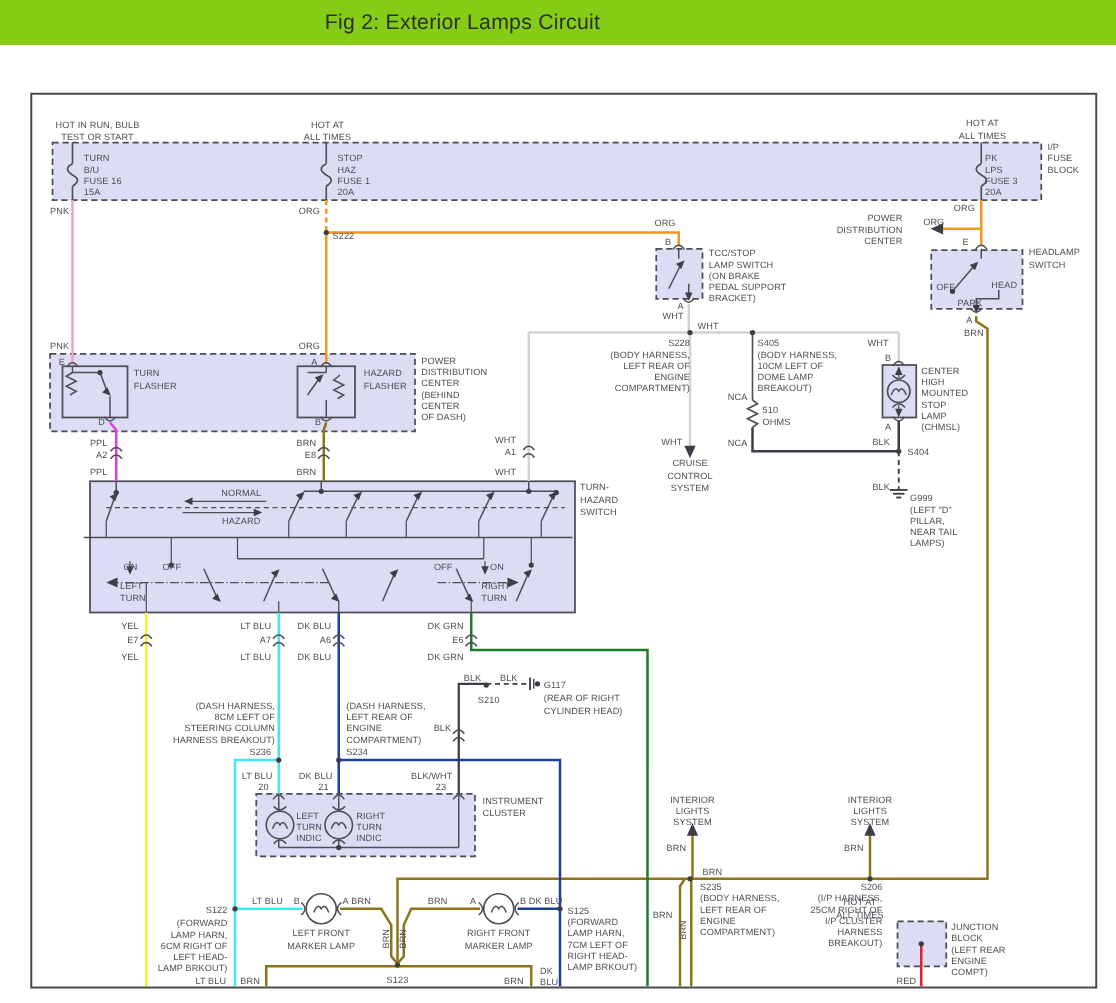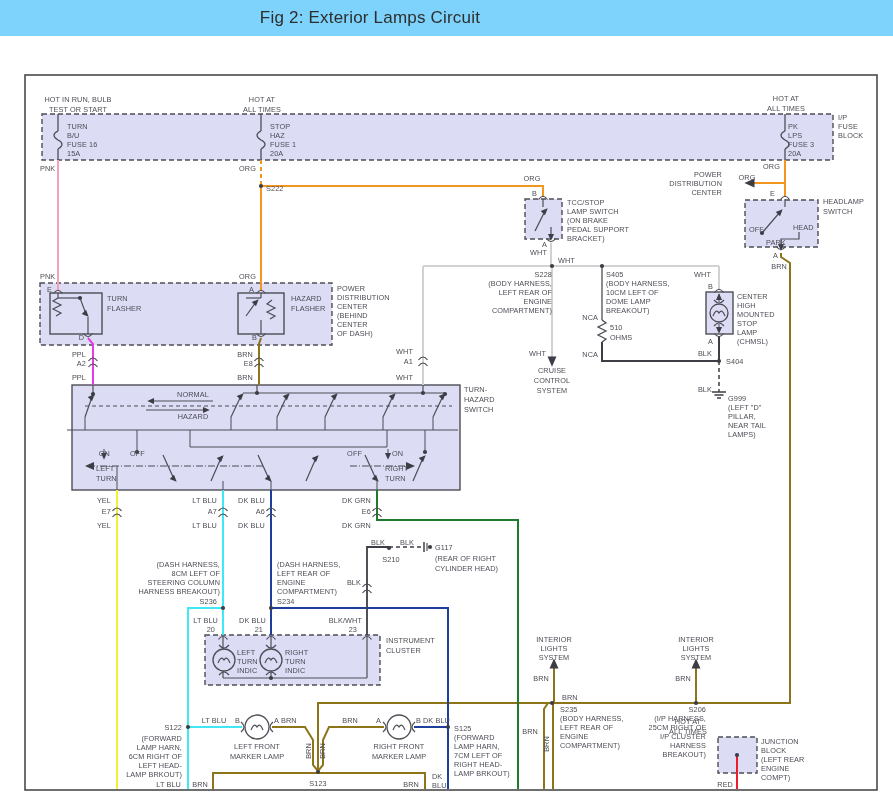--- a/index.html
+++ b/index.html
@@ -1,17 +1,17 @@
 <!DOCTYPE html>
 <html><head>
 <meta charset="utf-8">
 <style>
   html,body{margin:0;padding:0;background:#fff;}
   body{width:893px;height:802px;position:relative;font-family:"Liberation Sans",sans-serif;overflow:hidden;}
-  .header{position:absolute;top:0;left:0;width:893px;height:36px;background:#7dd3fc;}
+  .header{position:absolute;top:0;left:0;width:893px;height:36px;background:#84cc16;}
   .header .title{position:absolute;left:0;top:0;width:740px;text-align:center;line-height:36px;
     font-size:17px;color:#2e2e2e;letter-spacing:.2px;}
   #diagram{position:absolute;left:0;top:0;}
   text{font-family:"Liberation Sans",sans-serif;letter-spacing:.1px;}
 </style>
 </head>
 <body>
 
 <div class="header">
   <span class="title">Fig 2: Exterior Lamps Circuit</span>

